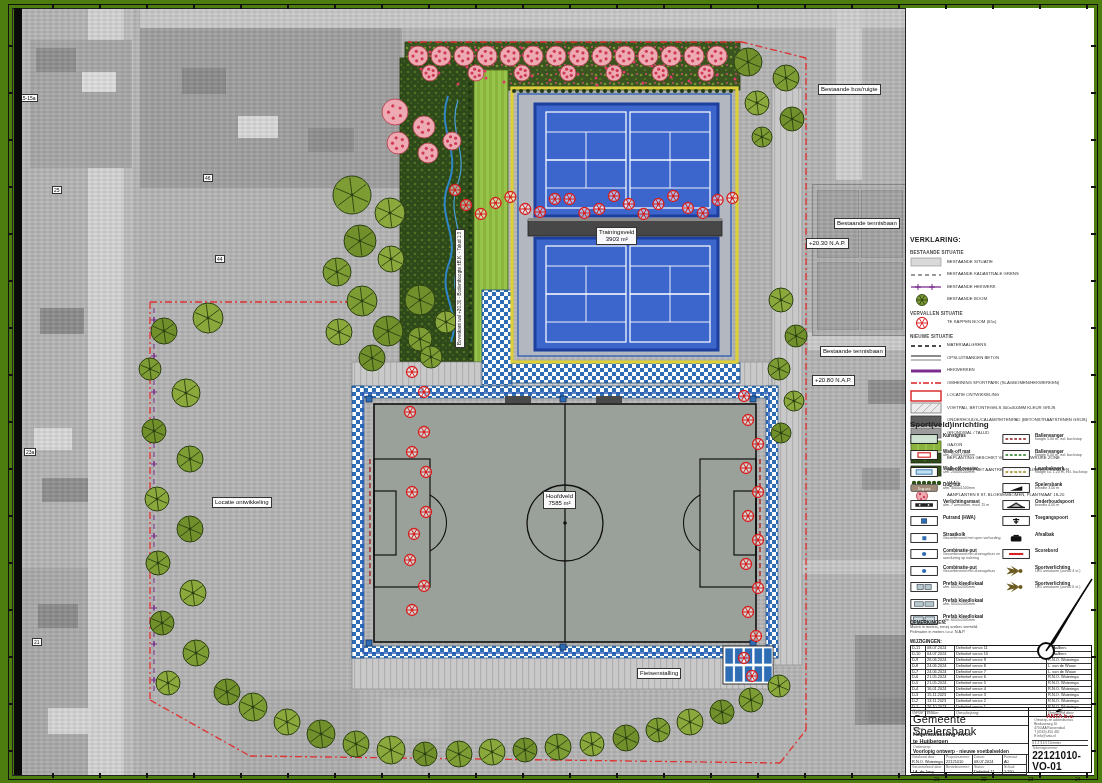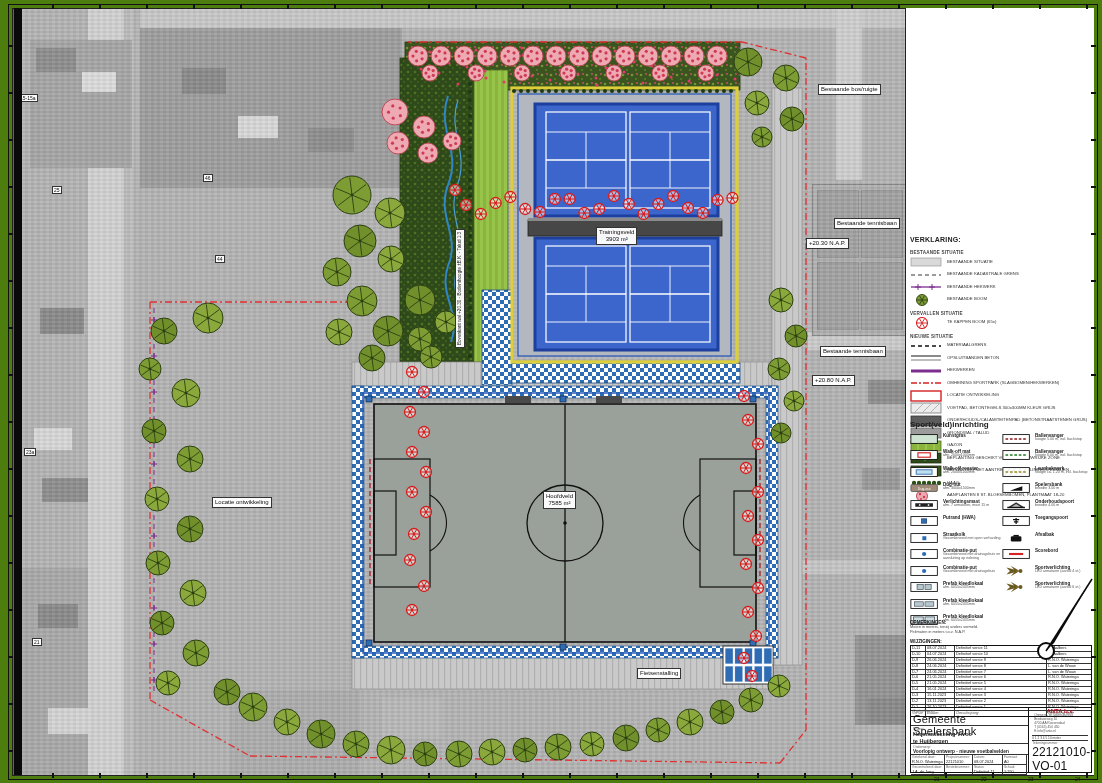--- a/index.html
+++ b/index.html
@@ -48,21 +48,21 @@
   .tb-proj{font-size:5.5px;font-weight:bold;color:#222;line-height:1.25;}
   .tb-subject{font-size:4.8px;font-weight:bold;color:#222;}
   .tb-grid{display:grid;grid-template-columns:34px 28px 30px 24px;flex:1;}
   .tb-cell{border-right:0.5px solid #333;border-bottom:0.5px solid #333;padding:0 1px;overflow:hidden;}
   .tb-cell .v{font-size:3.9px;color:#111;white-space:nowrap;}
   .tb-right{width:62px;display:flex;flex-direction:column;align-items:center;}
   .tb-company{font-size:3.3px;color:#555;line-height:1.2;text-align:left;width:52px;}
   .tb-co-name{color:#a50f1e;font-weight:bold;font-size:6px;}
   .tb-scale{font-size:3.2px;color:#444;border-top:0.5px solid #333;border-bottom:0.5px solid #333;width:56px;margin-top:1px;}
   .tb-dn-label{font-size:3.3px;color:#666;width:56px;}
-  .tb-dn{font-size:12px;font-weight:normal;color:#111;width:56px;letter-spacing:.1px;}
+  .tb-dn{font-size:10px;font-weight:bold;color:#111;width:56px;letter-spacing:.1px;}
   #north{position:absolute;left:118px;top:563px;z-index:7;}
   .tick{position:absolute;background:#111;z-index:6;}
   .ticklbl{position:absolute;font-size:5px;color:#111;z-index:6;}
 </style>
 </head>
 <body>
 
 <div id="sheet">
   <div id="aerial">
       <div class="ap" style="left: 118px; top: 0px; width: 861px; height: 20px; background: rgb(200, 200, 200);"></div>

